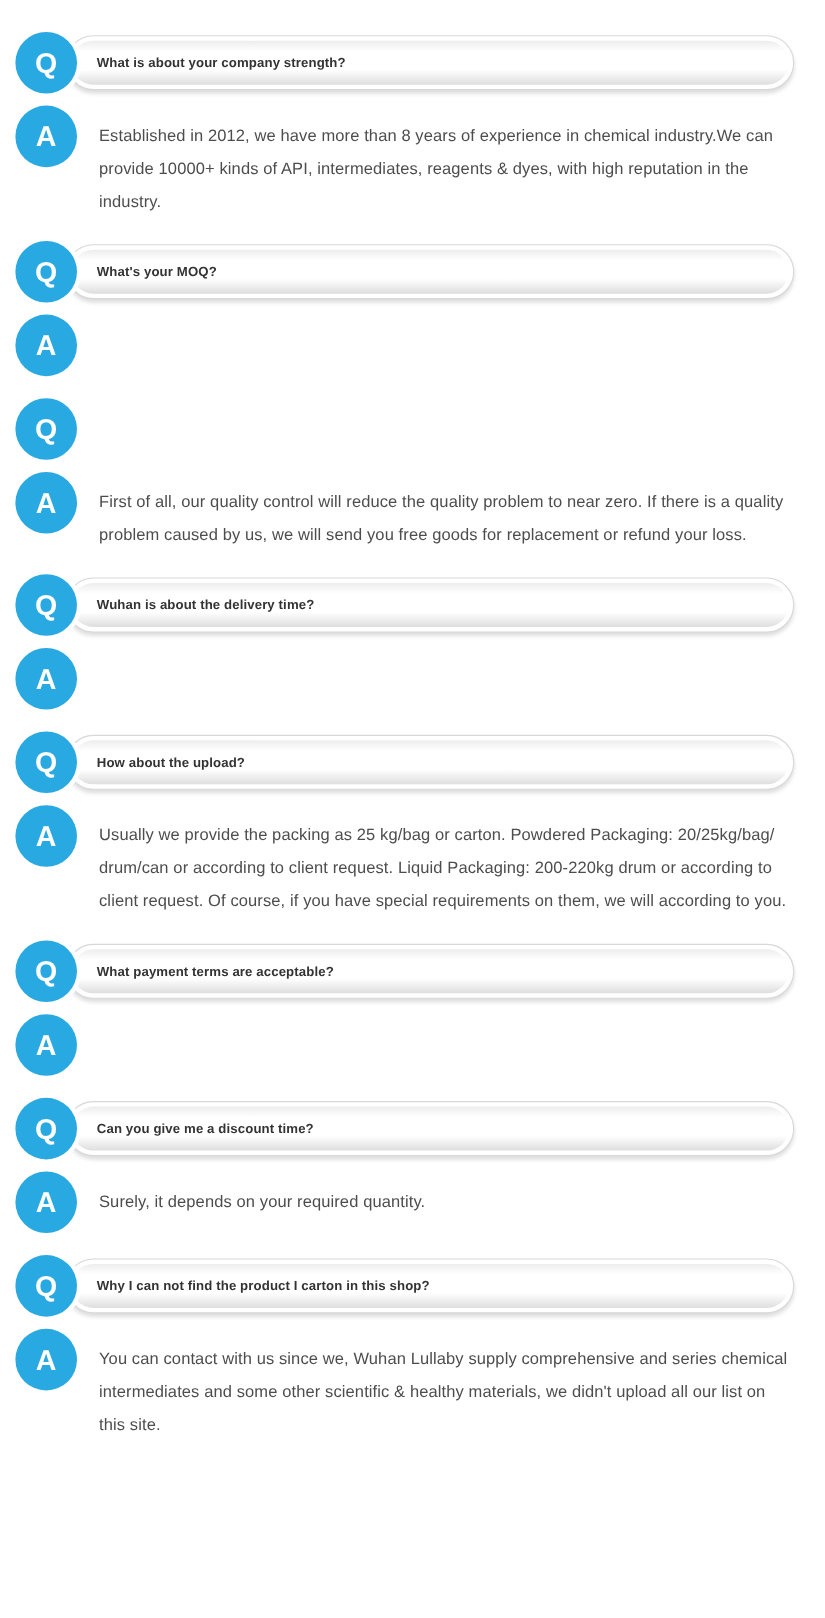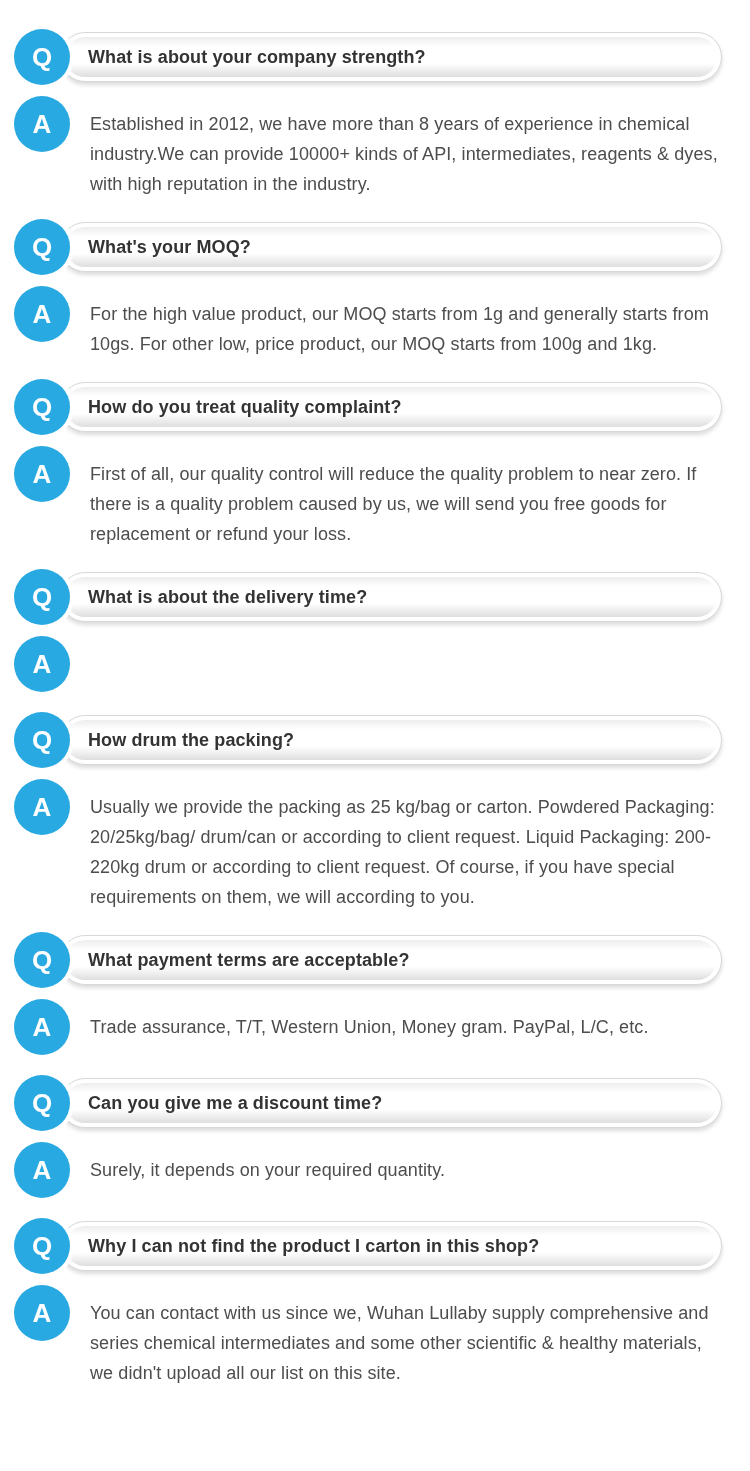--- a/index.html
+++ b/index.html
@@ -65,37 +65,37 @@
   }
   .q-pill-inner {
     height: 100%;
     border-radius: 21px;
     background: linear-gradient(180deg, #ededed 0%, #ffffff 24%, #ffffff 66%, #dedede 100%);
     display: flex;
     align-items: center;
     padding: 0 20px 0 23px;
   }
   .q-text {
-    font-size: 18px;
+    font-size: 12px;
     font-weight: bold;
     color: var(--question-text-color, #333);
     letter-spacing: 0.1px;
   }
 
   
   .a-row {
     display: flex;
     align-items: flex-start;
   }
   .a-text {
     flex: 1;
     margin: 0 0 0 20px;
     padding-top: 13px;
     padding-right: 4px;
-    font-size: 18px;
+    font-size: 15px;
     line-height: 30px;
     color: var(--answer-text-color, #4d4d4d);
     letter-spacing: 0.1px;
   }
 </style>
 </head>
 <body>
 
 <div class="faq-page">
 
@@ -126,69 +126,63 @@
       <div class="q-pill">
         <div class="q-pill-inner">
           <span class="q-text">What's your MOQ?</span>
         </div>
       </div>
     </div>
     <div class="a-row">
       <div class="badge a-badge">
           <span>A</span>
         </div>
-      <p class="a-text">For the high value product, our MOQ starts from 1g and generally starts from 10gs. For other low, price product, our MOQ starts from 100g and 1kg.</p>
-    </div>
-  </section>
-
-  <section class="faq-item">
-    <div class="q-row">
-      <div class="badge q-badge">
-          <span>Q</span>
-        </div>
-      <div class="q-pill">
-        <div class="q-pill-inner">
-          <span class="q-text">How do you treat quality complaint?</span>
-        </div>
-      </div>
+    </div>
+  </section>
+
+  <section class="faq-item">
+    <div class="q-row">
+      <div class="badge q-badge">
+          <span>Q</span>
+        </div>
     </div>
     <div class="a-row">
       <div class="badge a-badge">
           <span>A</span>
         </div>
       <p class="a-text">First of all, our quality control will reduce the quality problem to near zero. If there is a quality problem caused by us, we will send you free goods for replacement or refund your loss.</p>
     </div>
   </section>
 
   <section class="faq-item">
     <div class="q-row">
       <div class="badge q-badge">
           <span>Q</span>
         </div>
       <div class="q-pill">
         <div class="q-pill-inner">
-          <span class="q-text">What is about the delivery time?</span>
-        </div>
-      </div>
-    </div>
-    <div class="a-row">
-      <div class="badge a-badge">
-          <span>A</span>
-        </div>
-    </div>
-  </section>
-
-  <section class="faq-item">
-    <div class="q-row">
-      <div class="badge q-badge">
-          <span>Q</span>
-        </div>
-      <div class="q-pill">
-        <div class="q-pill-inner">
-          <span class="q-text">How drum the packing?</span>
+          <span class="q-text">Wuhan is about the delivery time?</span>
+        </div>
+      </div>
+    </div>
+    <div class="a-row">
+      <div class="badge a-badge">
+          <span>A</span>
+        </div>
+    </div>
+  </section>
+
+  <section class="faq-item">
+    <div class="q-row">
+      <div class="badge q-badge">
+          <span>Q</span>
+        </div>
+      <div class="q-pill">
+        <div class="q-pill-inner">
+          <span class="q-text">How about the upload?</span>
         </div>
       </div>
     </div>
     <div class="a-row">
       <div class="badge a-badge">
           <span>A</span>
         </div>
       <p class="a-text">Usually we provide the packing as 25 kg/bag or carton. Powdered Packaging: 20/25kg/bag/ drum/can or according to client request. Liquid Packaging: 200-220kg drum or according to client request. Of course, if you have special requirements on them, we will according to you.</p>
     </div>
   </section>
@@ -201,21 +195,20 @@
       <div class="q-pill">
         <div class="q-pill-inner">
           <span class="q-text">What payment terms are acceptable?</span>
         </div>
       </div>
     </div>
     <div class="a-row">
       <div class="badge a-badge">
           <span>A</span>
         </div>
-      <p class="a-text">Trade assurance, T/T, Western Union, Money gram. PayPal, L/C, etc.</p>
     </div>
   </section>
 
   <section class="faq-item">
     <div class="q-row">
       <div class="badge q-badge">
           <span>Q</span>
         </div>
       <div class="q-pill">
         <div class="q-pill-inner">

